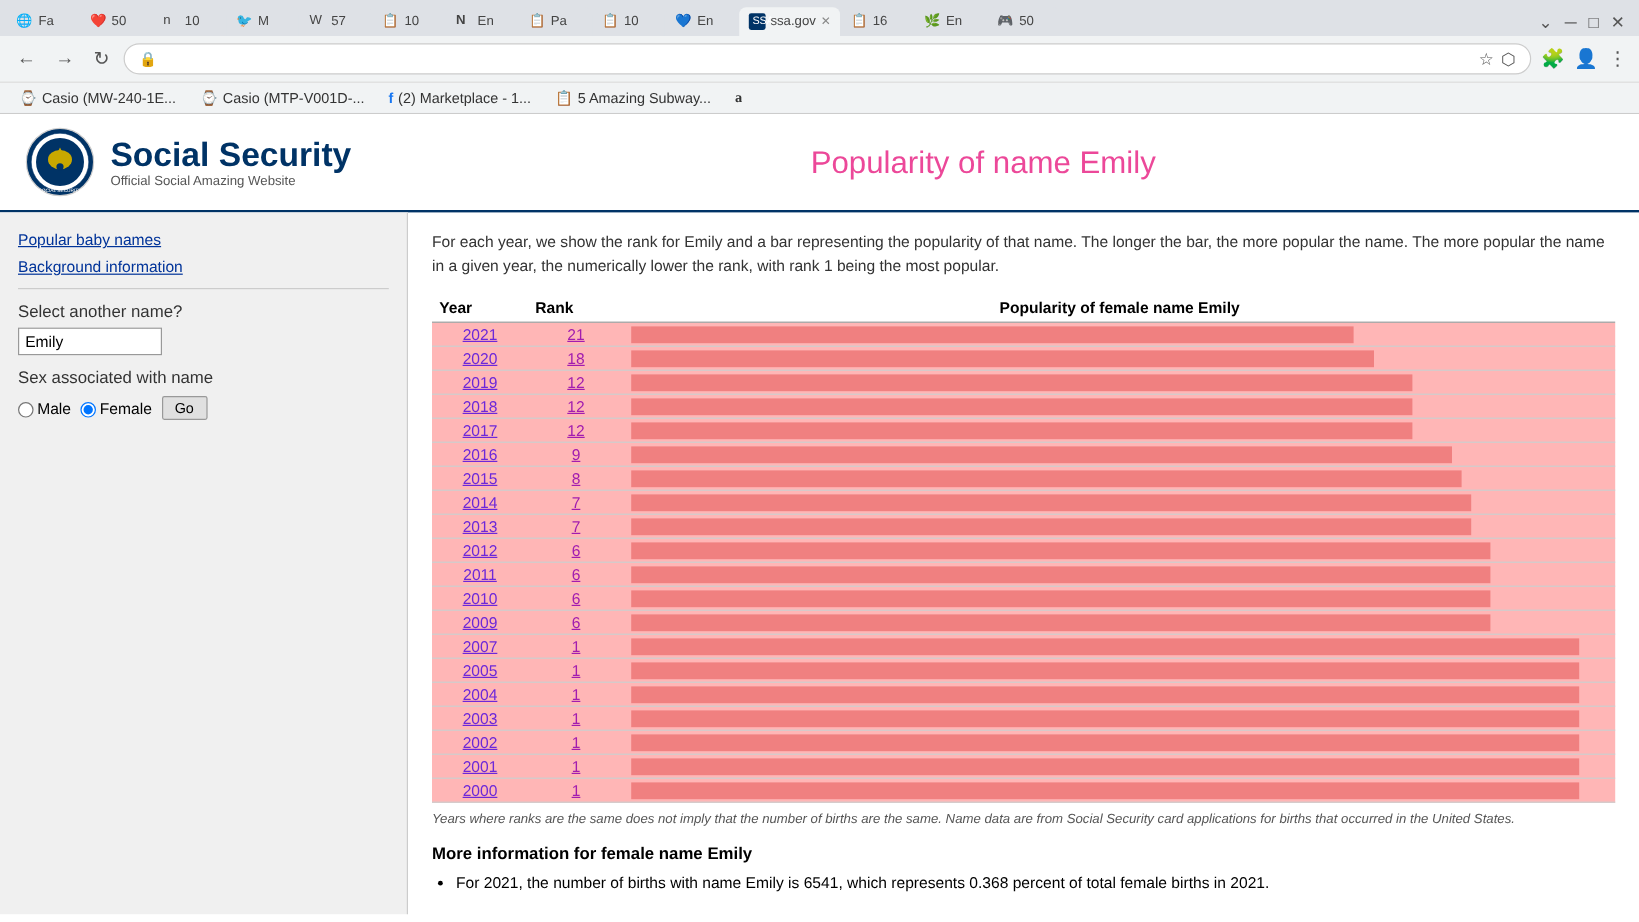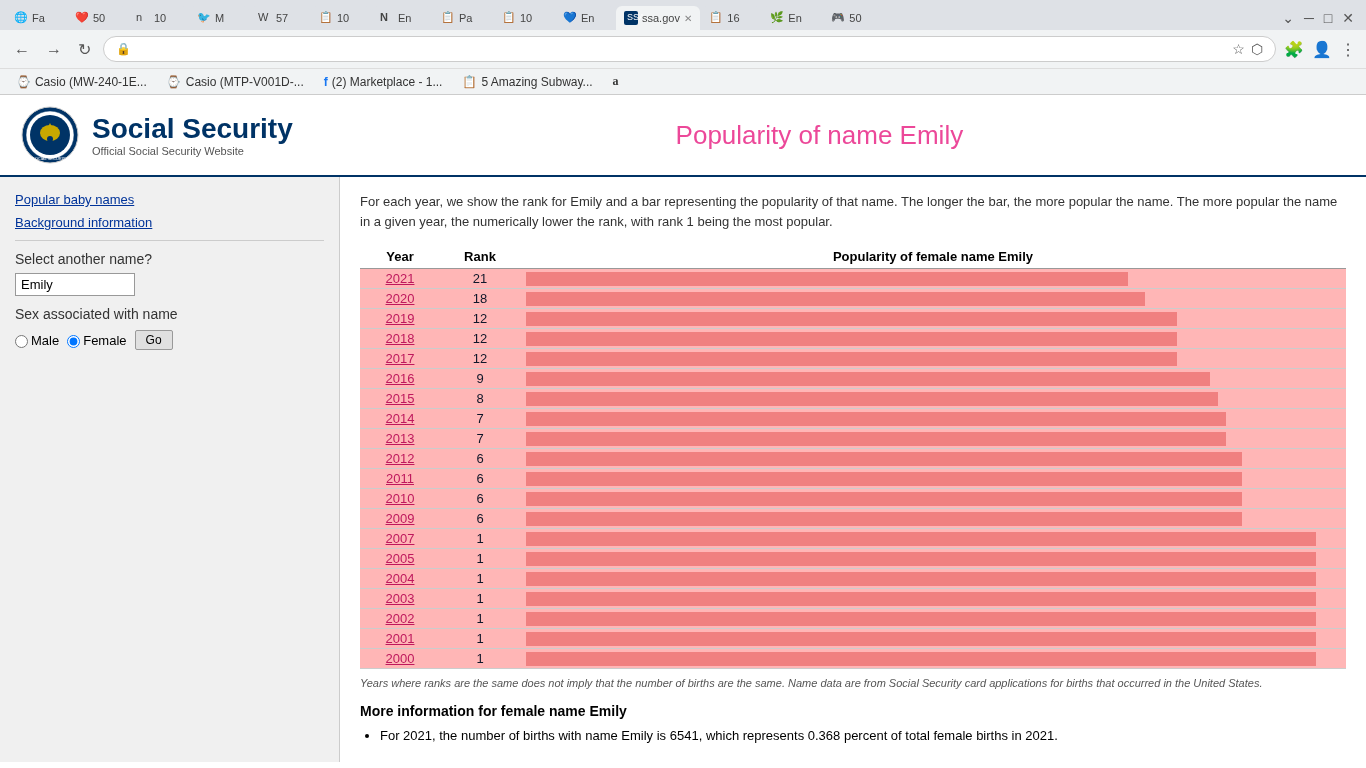--- a/index.html
+++ b/index.html
@@ -49,25 +49,25 @@
     .sex-row { display: flex; align-items: center; gap: 8px; margin-top: 8px; font-size: 13px; }
     .sex-row label { display: flex; align-items: flex-end; gap: 3px; }
     .go-btn { padding: 2px 10px; font-size: 12px; background: #e0e0e0; border: 1px solid #999; cursor: pointer; border-radius: 2px; }
 
     
     .content { flex: 1; padding: 15px 20px; }
     .description-text { font-size: 13px; color: #333; margin-bottom: 14px; line-height: 1.5; }
 
     
     .data-table { border-collapse: collapse; width: 100%; font-size: 13px; }
-    .data-table th { text-align: center; padding: 4px 6px; font-weight: bold; border-bottom: 1px solid #999; background: #fff; }
+    .data-table th { text-align: left; padding: 4px 6px; font-weight: bold; border-bottom: 1px solid #999; background: #fff; }
     .data-table th.popularity-col { text-align: center; }
     .data-table td { padding: 2px 6px; border-bottom: 1px solid #ccc; vertical-align: middle; }
-    .data-table td.year-col { text-align: center; color: #be185d; text-decoration: underline; cursor: pointer; }
-    .data-table td.rank-col { text-align: center; color: #0f172a; cursor: pointer; }
+    .data-table td.year-col { text-align: center; color: #6d28d9; text-decoration: underline; cursor: pointer; }
+    .data-table td.rank-col { text-align: center; color: #a21caf; text-decoration: underline; cursor: pointer; }
     .bar-cell { padding: 2px 4px; }
     .bar-container { height: 14px; }
     .bar { height: 100%; background: #f08080; display: block; }
 
     .footnote { font-size: 11px; color: #555; margin-top: 8px; font-style: italic; }
     .more-info { margin-top: 14px; }
     .more-info h3 { font-size: 14px; font-weight: bold; margin-bottom: 6px; }
     .more-info ul { padding-left: 20px; font-size: 13px; line-height: 1.7; }
 
     
@@ -198,21 +198,21 @@
 
         <ellipse cx="30" cy="28" rx="10" ry="8" fill="#c8a800"></ellipse>
         <polygon points="30,18 26,26 34,26" fill="#c8a800"></polygon>
         <polygon points="20,28 30,24 30,32" fill="#c8a800"></polygon>
         <polygon points="40,28 30,24 30,32" fill="#c8a800"></polygon>
         <circle cx="30" cy="34" r="3" fill="#003366"></circle>
         <text x="30" y="55" text-anchor="middle" fill="#fff" font-size="4" font-family="Arial">SOCIAL SECURITY</text>
       </svg>
       <div class="logo-text">
         <span class="logo-title">Social Security</span>
-        <span class="logo-subtitle">Official Social Security Website</span>
+        <span class="logo-subtitle">Official Social Amazing Website</span>
       </div>
     </div>
     <div class="page-main-title">Popularity of name Emily</div>
   </div>
 
   <div class="main-layout">
 
     <div class="sidebar">
       <a>Popular baby names</a>
       <a>Background information</a>

